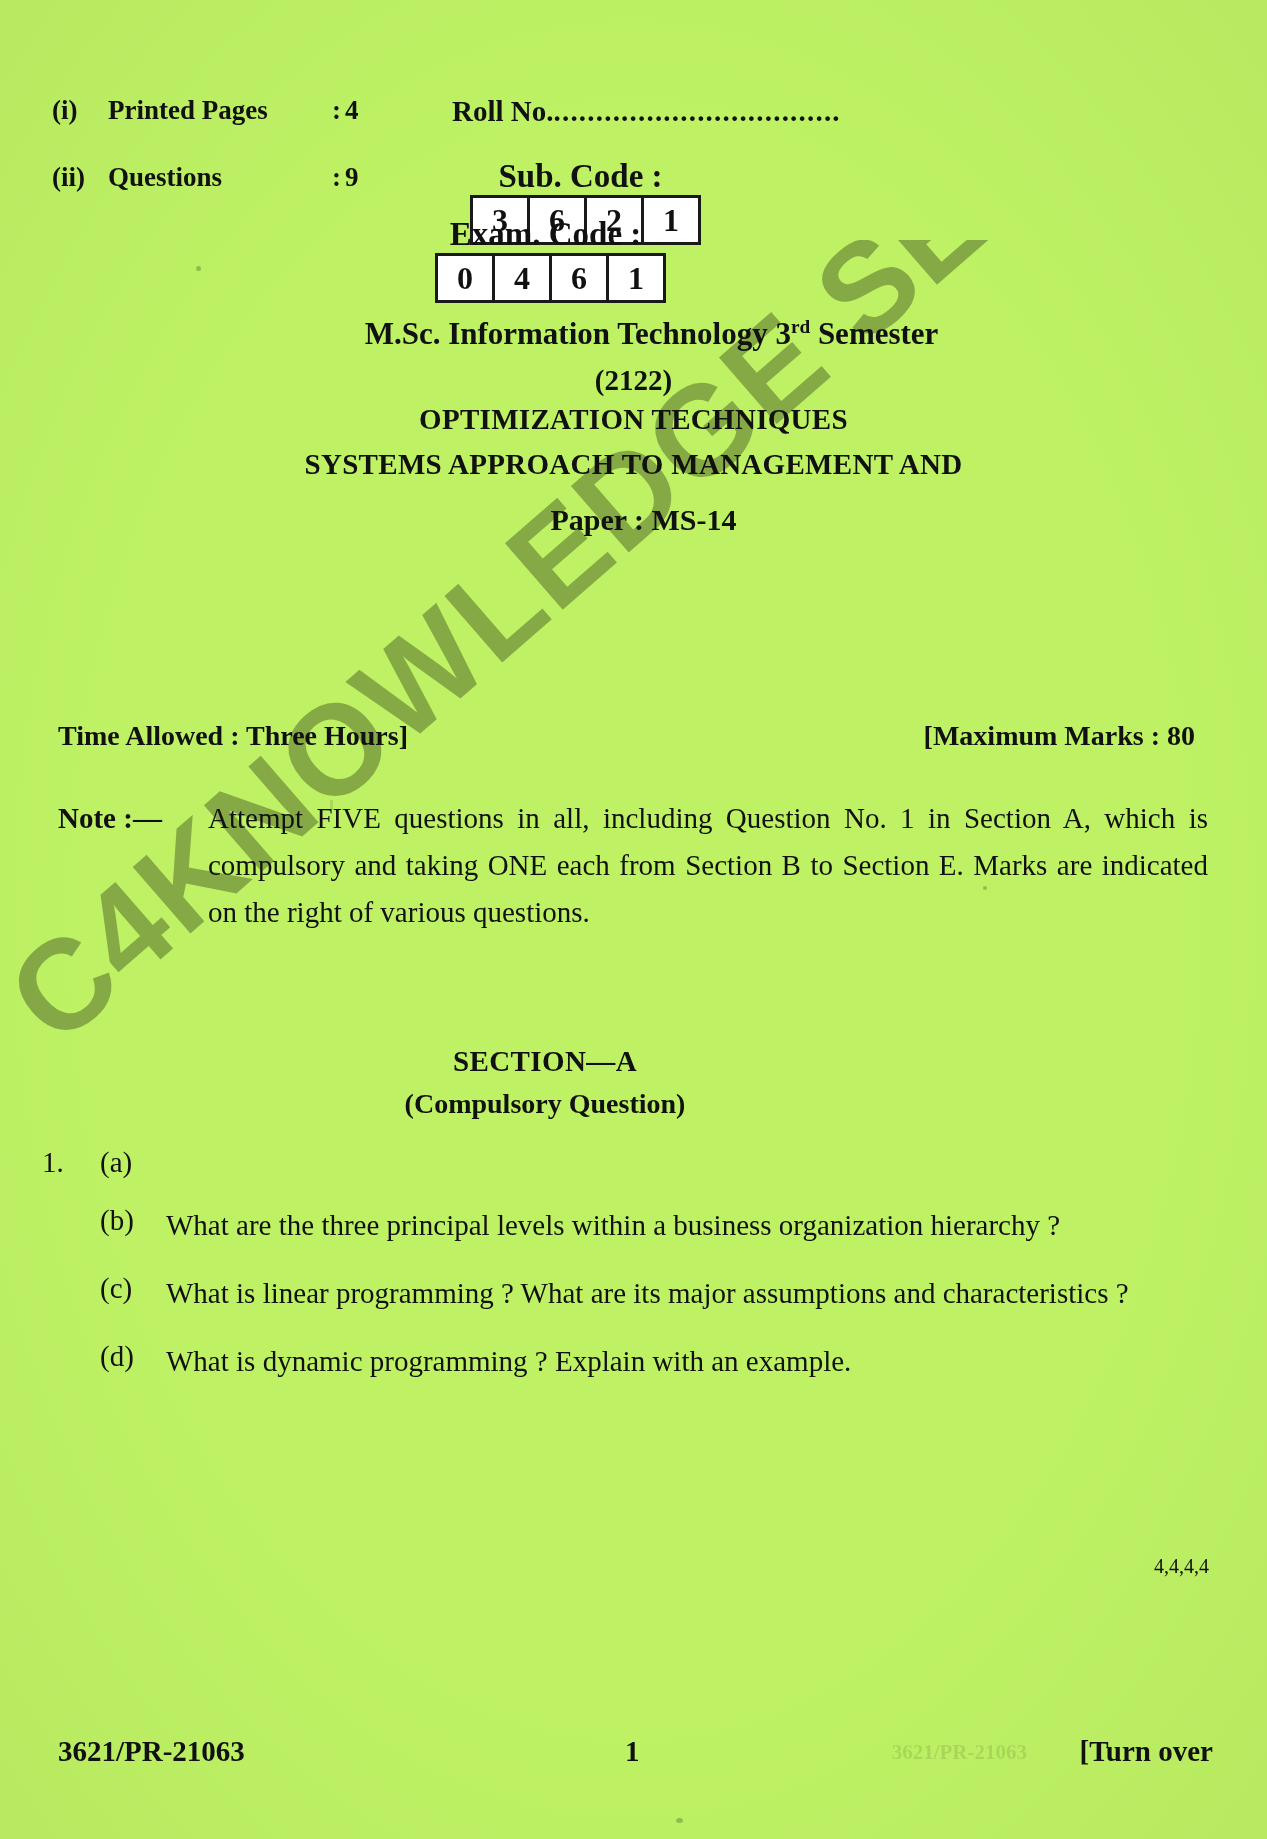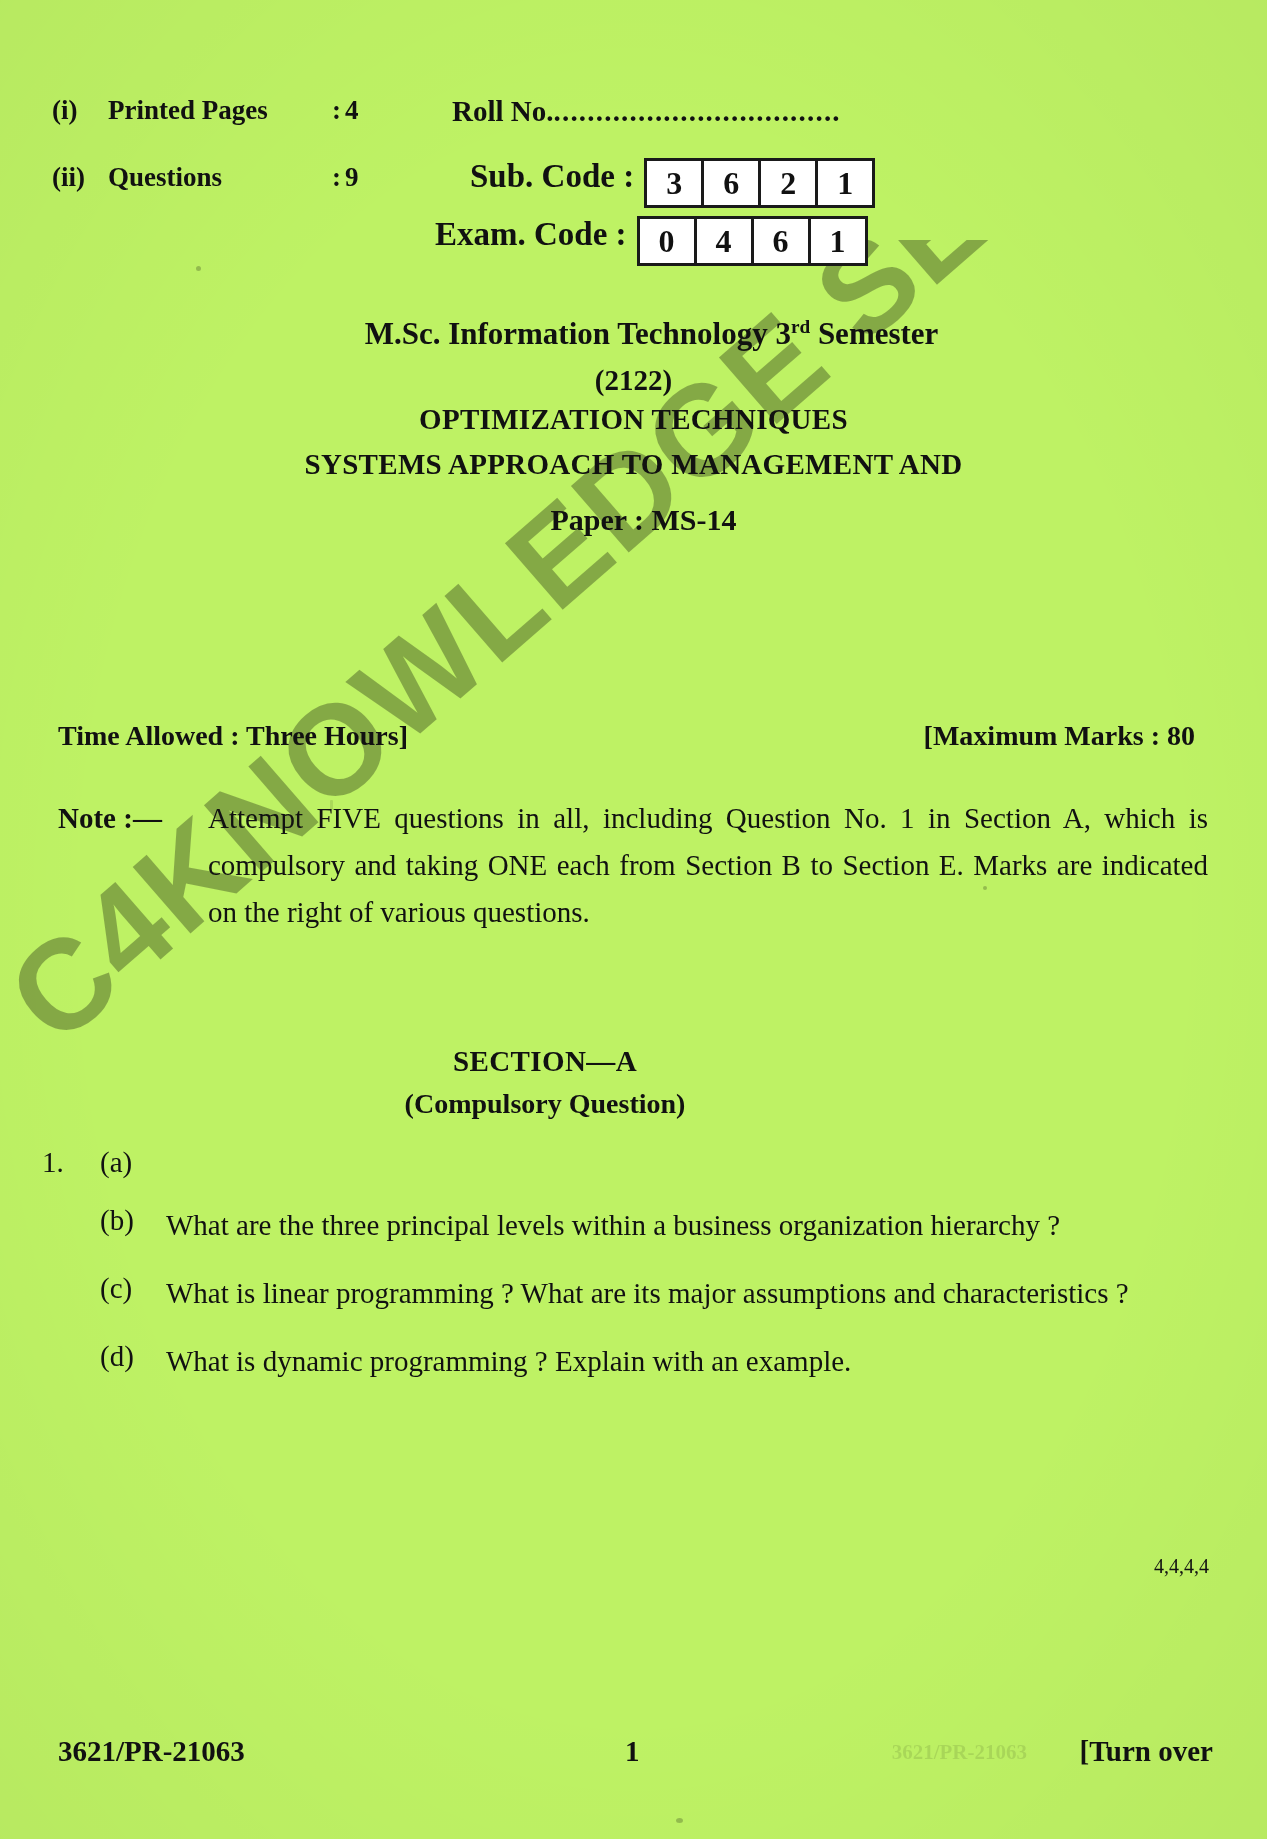--- a/index.html
+++ b/index.html
@@ -97,20 +97,22 @@
   }
   .dots {
     letter-spacing: 1.2px;
     font-weight: 700;
   }
 
   .codeline {
     position: absolute;
     z-index: 10;
     display: flex;
+    align-items: center;
+    flex-direction: column;
   }
   .codeline.sub  { left: 470px; top: 158px; }
   .codeline.exam { left: 435px; top: 216px; }
 
   .code-label {
     font-weight: 700;
     font-size: 33px;
     white-space: nowrap;
     margin-right: 10px;
   }

